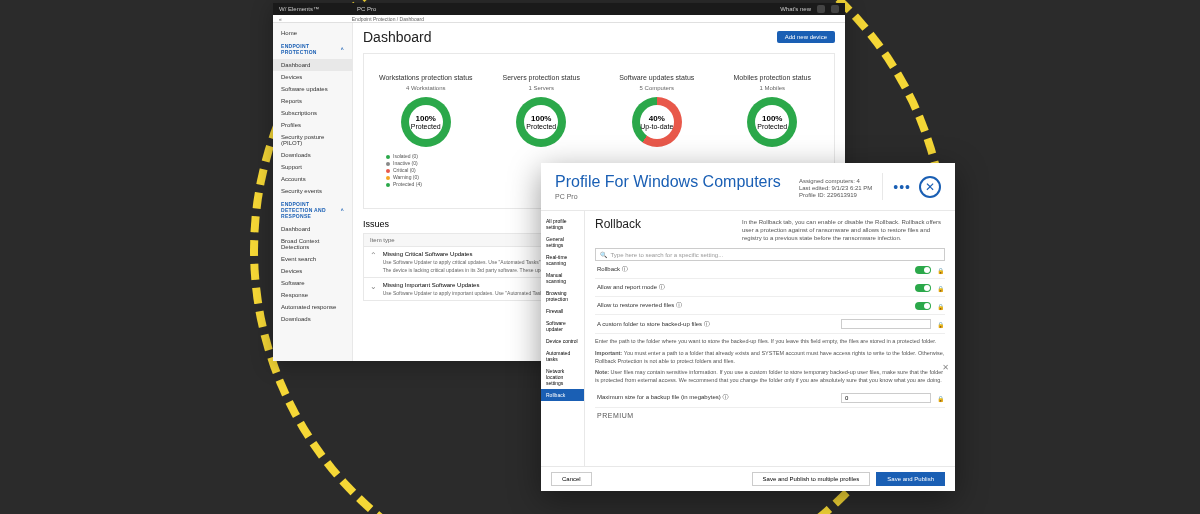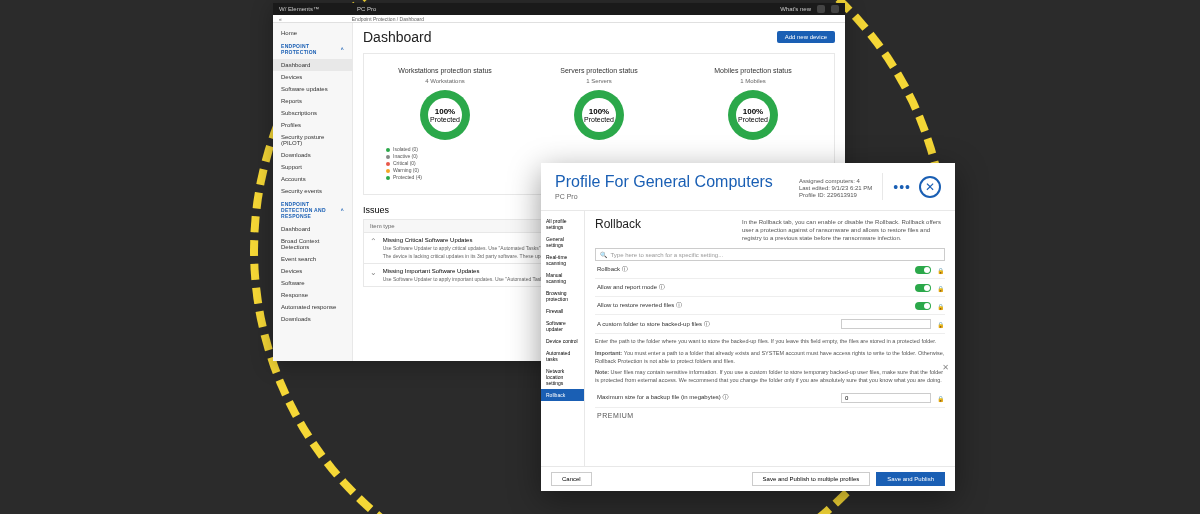--- a/index.html
+++ b/index.html
@@ -17,21 +17,21 @@
 .body{display:flex;height:calc(100% - 20px)}
 .nav{width:80px;background:#f7f7f7;border-right:1px solid #e8e8e8;padding-top:4px;font-size:6px}
 .nav-item{padding:3px 8px;cursor:pointer;color:#333}
 .nav-item.sel{background:#e8e8e8}
 .nav-head{padding:4px 8px;font-size:5px;color:#666;text-transform:uppercase;letter-spacing:.3px;display:flex;justify-content:space-between;align-items:center}
 .nav-head.active{color:#1a5fb4;font-weight:bold}
 .main{flex:1;padding:6px 10px;overflow:hidden}
 .page-head{display:flex;justify-content:space-between;align-items:center;margin-bottom:8px}
 .page-title{font-size:14px;font-weight:normal;color:#222}
 .add-btn{background:#1a5fb4;color:#fff;padding:3px 8px;font-size:6px;border:none;border-radius:2px}
-.cards{display:flex;gap:0;background:#fff;border:1px solid #e8e8e8;padding:13px 4px}
+.cards{display:flex;gap:0;background:#fff;border:1px solid #e8e8e8;padding:20px 4px}
 .card{flex:1;text-align:center}
 .card-title{font-size:7px;color:#333;margin-bottom:4px}
 .card-sub{font-size:6px;color:#666;margin-bottom:6px}
 .donut{width:50px;height:50px;border-radius:50%;margin:0 auto;position:relative;background:conic-gradient(#2ba84a 0 360deg)}
 .donut.partial{background:conic-gradient(#e8584a 0 216deg,#2ba84a 216deg 360deg)}
 .donut::after{content:"";position:absolute;inset:8px;background:#fff;border-radius:50%}
 .donut-txt{position:absolute;inset:0;display:flex;flex-direction:column;justify-content:center;align-items:center;font-size:7px;z-index:1}
 .donut-txt b{font-size:8px}
 .legend{margin-top:6px;text-align:left;padding-left:18px;font-size:5px;color:#555}
 .legend div{margin:1px 0}
@@ -151,20 +151,30 @@
           <div class="card-title">Servers protection status</div>
           <div class="card-sub">1 Servers</div>
           <div class="donut">
               <div class="donut-txt">
                 <b>100%</b>
                 <span>Protected</span>
               </div>
             </div>
         </div>
         <div class="card">
+          <div class="card-title">Software updates status</div>
+          <div class="card-sub">5 Computers</div>
+          <div class="donut partial">
+              <div class="donut-txt">
+                <b>40%</b>
+                <span>Up-to-date</span>
+              </div>
+            </div>
+        </div>
+        <div class="card">
           <div class="card-title">Mobiles protection status</div>
           <div class="card-sub">1 Mobiles</div>
           <div class="donut">
               <div class="donut-txt">
                 <b>100%</b>
                 <span>Protected</span>
               </div>
             </div>
         </div>
       </div>
@@ -188,21 +198,21 @@
         </div>
       </div>
       <div class="brand-small">W I T H  secure</div>
     </div>
   </div>
 </div>
 
 <div class="modal">
   <div class="modal-head">
     <div class="left">
-      <div class="modal-title">Profile For General Computers</div>
+      <div class="modal-title">Profile For Windows Computers</div>
       <div class="modal-sub">PC Pro</div>
     </div>
     <div class="meta">
       <div>Assigned computers: 4</div>
       <div>Last edited: 9/1/23 6:21 PM</div>
       <div>Profile ID: 229613919</div>
     </div>
     <div class="actions">
       <span class="dots">•••</span>
       <span class="close-x">✕</span>

